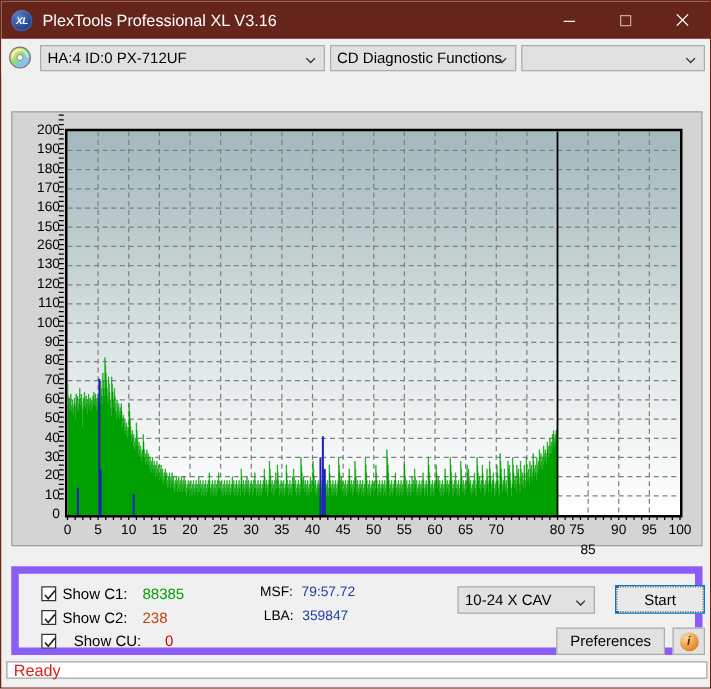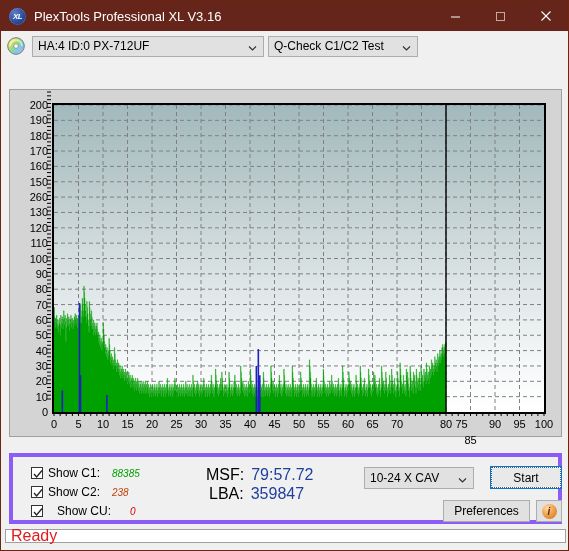--- a/index.html
+++ b/index.html
@@ -193,21 +193,21 @@
   }
 
   
   #stats-panel {
     position: absolute;
     left: 8px;
     top: 452px;
     width: 553px;
     height: 71px;
     box-sizing: border-box;
-    border: 4px solid #8b5cf6;
+    border: 6px solid #8b5cf6;
     background: #f0f0f0;
   }
   .stat-row {
     position: absolute;
     left: 18px;
     display: flex;
     align-items: center;
     font-size: 12px;
     color: #000000;
     white-space: nowrap;
@@ -217,24 +217,24 @@
     height: 12px;
     box-sizing: border-box;
     border: 1px solid #333333;
     background: #ffffff;
     margin-right: 5px;
     position: relative;
     flex: 0 0 12px;
   }
   .cbx svg { position: absolute; left: 1px; top: 1px; }
   .stat-label { width: 64px; }
-  .stat-val { font-size: 10px; font-style: italic; }
+  .stat-val { font-size: 12px; }
   .msf-row {
     position: absolute;
-    font-size: 16px;
+    font-size: 11px;
     color: #000000;
     white-space: nowrap;
   }
   .msf-key { color: #000000; }
   .msf-val { color: #1f3f9e; margin-left: 7px; }
 
   #combo-speed {
     position: absolute;
     left: 351px;
     top: 10px;
@@ -303,21 +303,21 @@
     left: 4px;
     top: 528px;
     width: 561px;
     height: 14px;
     box-sizing: border-box;
     border: 1px solid #a0a0a0;
     background: #ffffff;
     display: flex;
     align-items: center;
     padding-left: 5px;
-    font-size: 16px;
+    font-size: 13px;
     color: #e01b1b;
   }
 </style>
 </head>
 <body>
 
 <div id="app">
 
   <div id="titlebar">
     <div id="app-icon">XL</div>
@@ -361,22 +361,29 @@
       </svg>
     </div>
     <div class="combo" id="combo-drive">
       <span>HA:4 ID:0  PX-712UF</span>
       <span class="chev">
         <svg width="9" height="9" viewBox="0 0 9 9">
             <path d="M1 3 L4.5 6.5 L8 3" fill="none" stroke="#303030" stroke-width="1.1"></path>
           </svg>
       </span>
     </div>
+    <div class="combo" id="combo-func">
+      <span>CD Diagnostic Functions</span>
+      <span class="chev">
+        <svg width="9" height="9" viewBox="0 0 9 9">
+            <path d="M1 3 L4.5 6.5 L8 3" fill="none" stroke="#303030" stroke-width="1.1"></path>
+          </svg>
+      </span>
+    </div>
     <div class="combo" id="combo-test">
-      <span>Q-Check C1/C2 Test</span>
       <span class="chev">
         <svg width="9" height="9" viewBox="0 0 9 9">
             <path d="M1 3 L4.5 6.5 L8 3" fill="none" stroke="#303030" stroke-width="1.1"></path>
           </svg>
       </span>
     </div>
   </div>
 
   <div id="chart-panel">
     <div id="ylabels">

